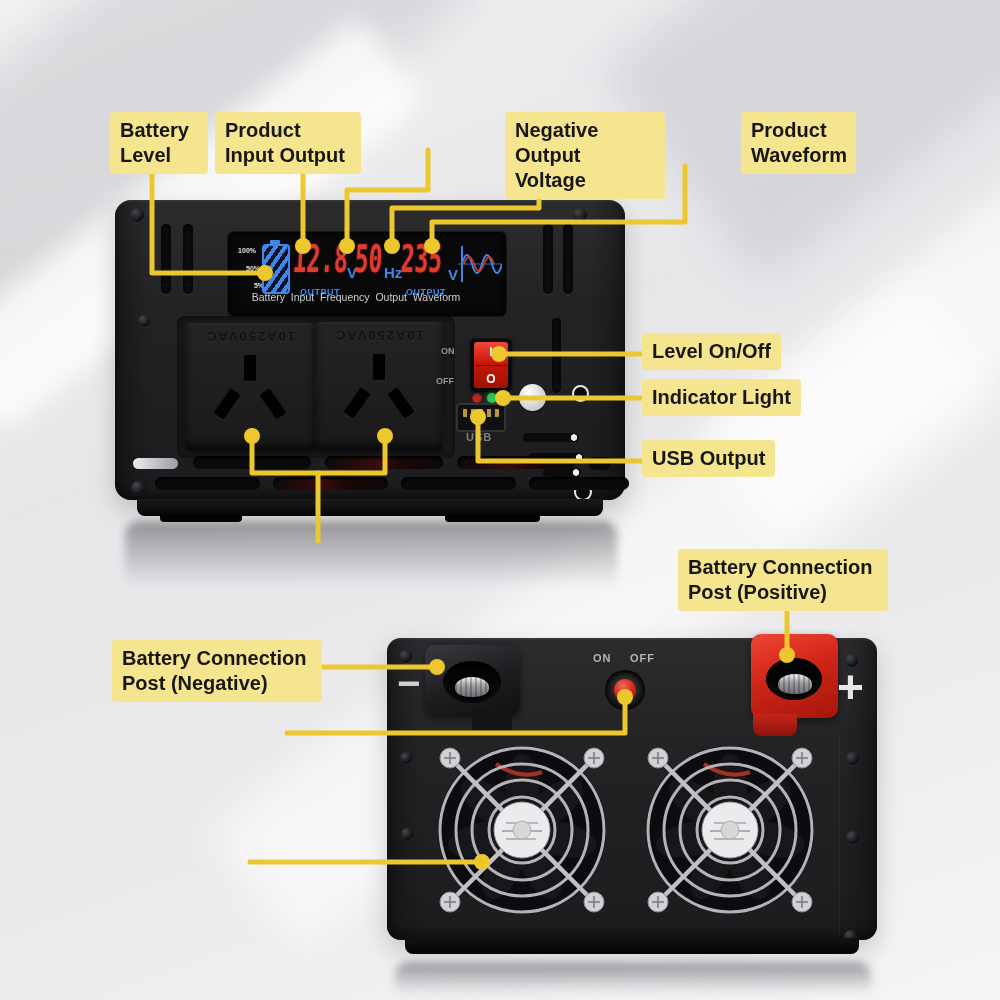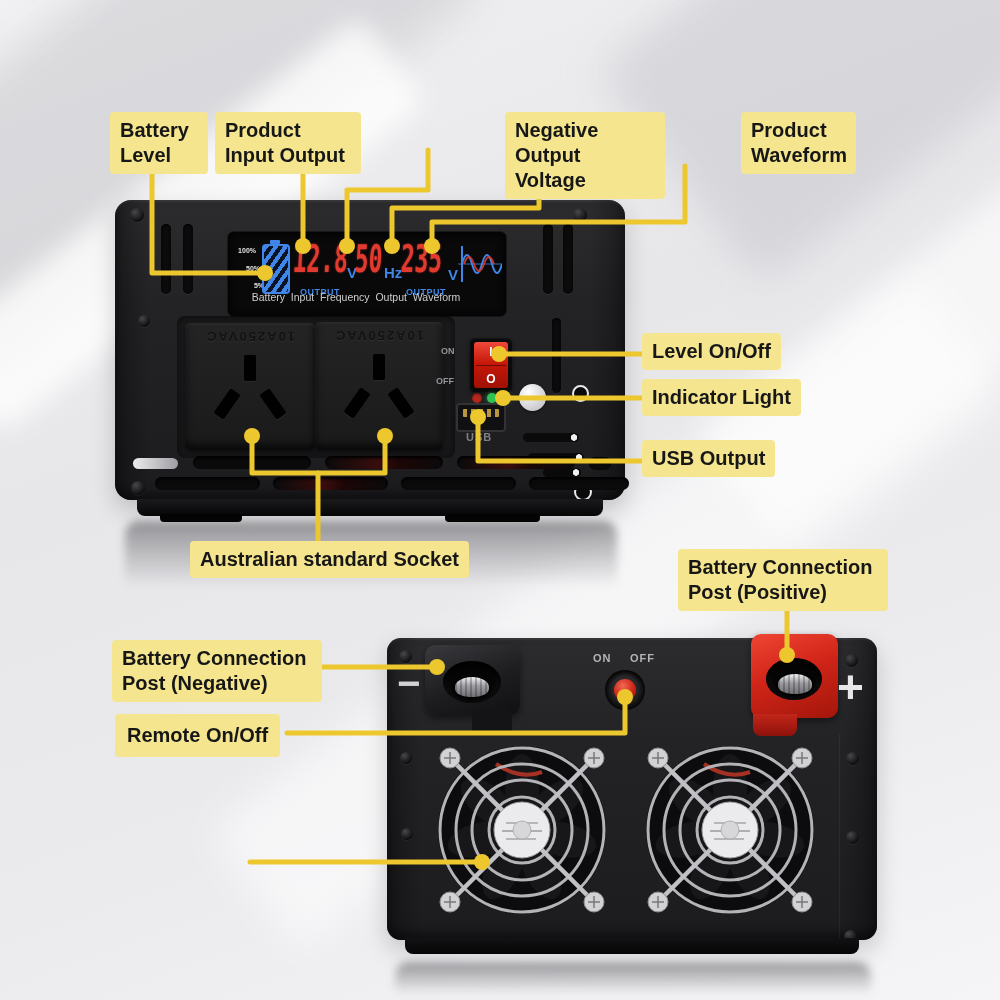--- a/index.html
+++ b/index.html
@@ -419,18 +419,16 @@
     </g>
   </svg>
 
   <div class="callout-label lb-batt">Battery Level</div>
   <div class="callout-label lb-inv">Product Input Output</div>
   <div class="callout-label lb-outv">Negative Output Voltage</div>
   <div class="callout-label lb-wave">Product Waveform</div>
   <div class="callout-label lb-pow">Level On/Off</div>
   <div class="callout-label lb-usb">USB Output</div>
   <div class="callout-label lb-ind">Indicator Light</div>
-  <div class="callout-label lb-sock">Australian standard Socket</div>
   <div class="callout-label lb-pos">Battery Connection Post (Positive)</div>
   <div class="callout-label lb-neg">Battery Connection Post (Negative)</div>
-  <div class="callout-label lb-rem">Remote On/Off</div>
 
 </div>
 
 </body></html>

